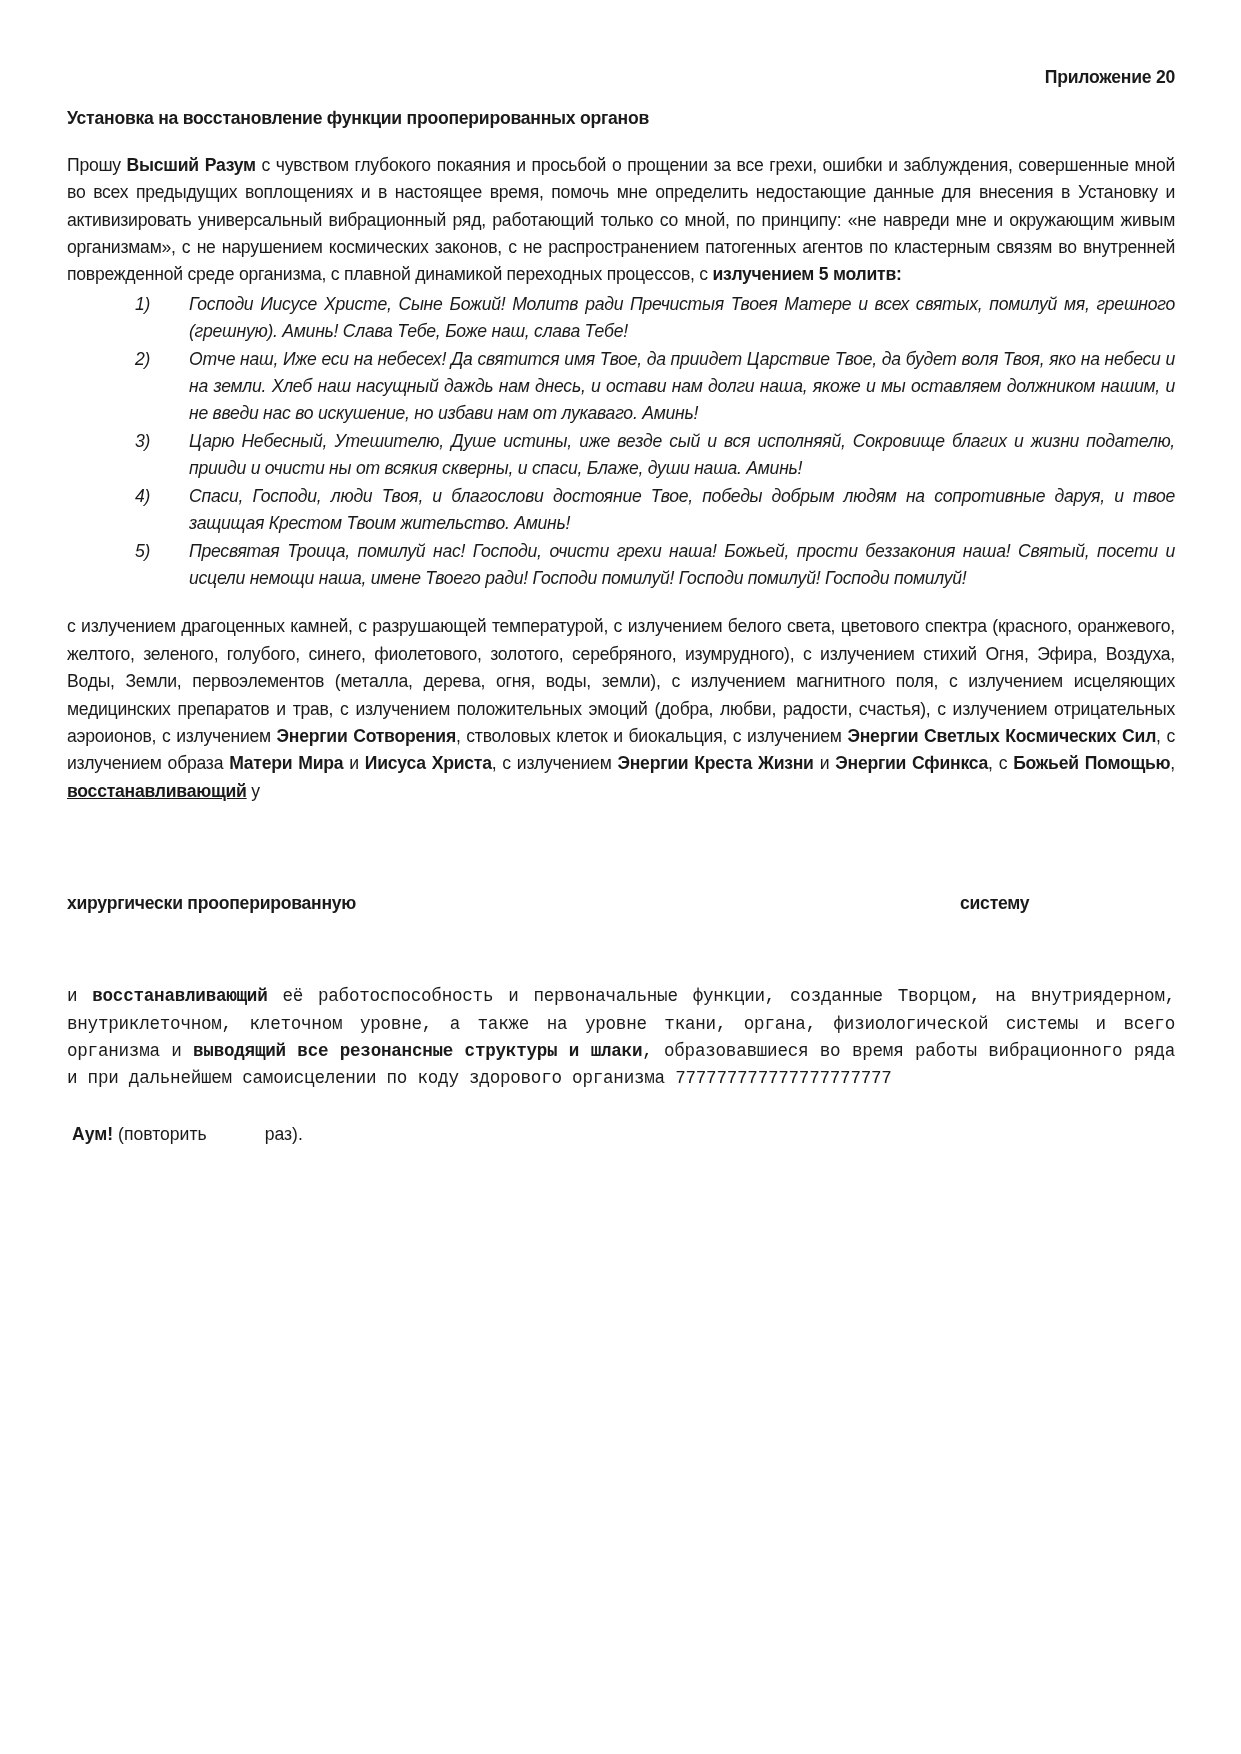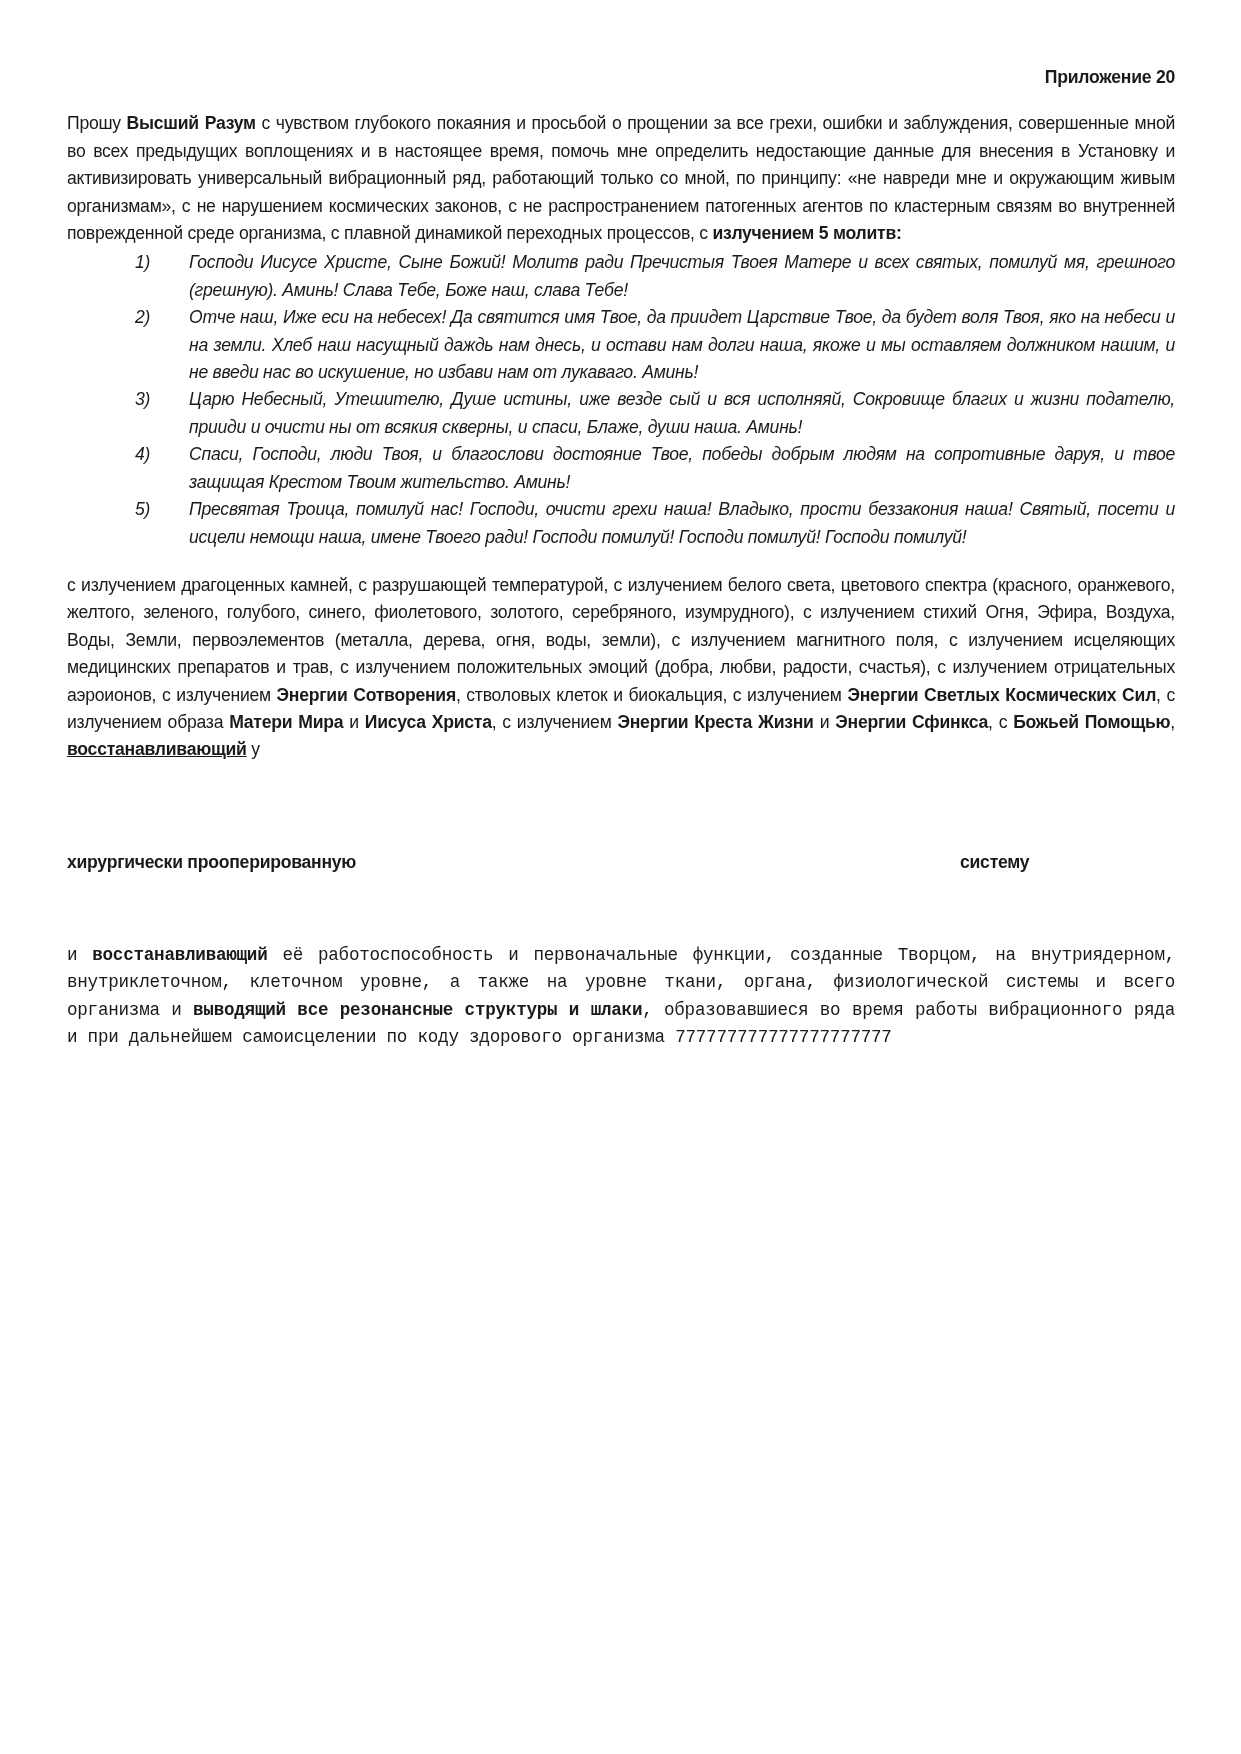--- a/index.html
+++ b/index.html
@@ -70,34 +70,36 @@
   }
   .aum .gap { margin-left: 58px; }
 </style>
 </head>
 <body>
 
 <div class="page">
 
   <div class="appendix">Приложение 20</div>
 
+  <h1 class="doc-title">Установка на восстановление функции прооперированных органов</h1>
 
   <p class="intro just"><span>Прошу </span><b>Высший Разум</b><span> с чувством глубокого покаяния и просьбой о прощении за все грехи, ошибки и заблуждения, совершенные мной во всех предыдущих воплощениях и в настоящее время, помочь мне определить недостающие данные для внесения в Установку и активизировать универсальный вибрационный ряд, работающий только со мной, по принципу: «не навреди мне и окружающим живым организмам», с не нарушением космических законов, с не распространением  патогенных агентов по кластерным связям во внутренней поврежденной среде организма, с плавной динамикой переходных процессов, с </span><b>излучением 5 молитв:</b></p>
 
   <ol class="prayers">
     <li><span>Господи Иисусе Христе, Сыне Божий! Молитв ради Пречистыя Твоея Матере и всех святых, помилуй мя, грешного (грешную). Аминь! Слава Тебе, Боже наш, слава Тебе!</span></li>
     <li><span>Отче наш, Иже еси на небесех! Да святится имя Твое, да приидет Царствие Твое, да будет воля Твоя, яко на небеси и на земли. Хлеб наш насущный даждь нам днесь, и остави нам долги наша, якоже и мы оставляем должником нашим, и не введи нас во искушение, но избави нам от лукаваго. Аминь!</span></li>
     <li><span>Царю Небесный, Утешителю, Душе истины, иже везде сый и вся исполняяй, Сокровище благих и жизни подателю, прииди и очисти ны от всякия скверны, и спаси, Блаже, души наша. Аминь!</span></li>
     <li><span>Спаси, Господи, люди Твоя, и благослови достояние Твое, победы добрым людям на сопротивные даруя, и твое защищая Крестом Твоим жительство. Аминь!</span></li>
-    <li><span>Пресвятая Троица, помилуй нас! Господи, очисти грехи наша! Владыко, прости беззакония наша! Святый, посети и исцели немощи наша, имене Твоего ради! Господи помилуй! Господи помилуй! Господи помилуй!</span></li>
+    <li><span>Пресвятая Троица, помилуй нас! Господи, очисти грехи наша! Божьей, прости беззакония наша! Святый, посети и исцели немощи наша, имене Твоего ради! Господи помилуй! Господи помилуй! Господи помилуй!</span></li>
   </ol>
 
   <p class="radiation just"><span>с излучением драгоценных камней, с разрушающей температурой, с излучением белого света, цветового спектра (красного, оранжевого, желтого, зеленого, голубого, синего, фиолетового, золотого, серебряного, изумрудного), с излучением стихий Огня, Эфира, Воздуха, Воды, Земли, первоэлементов (металла, дерева, огня, воды, земли), с излучением магнитного поля, с излучением исцеляющих медицинских препаратов и трав, с излучением положительных эмоций (добра, любви, радости, счастья), с излучением отрицательных аэроионов, с излучением </span><b>Энергии Сотворения</b><span>, стволовых клеток и биокальция, с излучением </span><b>Энергии Светлых Космических Сил</b><span>, с излучением образа </span><b>Матери Мира</b><span> и </span><b>Иисуса Христа</b><span>, с излучением </span><b>Энергии Креста Жизни</b><span> и </span><b>Энергии Сфинкса</b><span>, с </span><b>Божьей Помощью</b><span>, </span><span class="bold-underline">восстанавливающий</span><span>  у</span></p>
 
   <div class="fill-line">
     <span>хирургически прооперированную</span>
     <span class="right-word">систему</span>
   </div>
 
   <p class="restore just"><span>и </span><b>восстанавливающий</b><span> её работоспособность и первоначальные функции, созданные Творцом, на внутриядерном, внутриклеточном, клеточном уровне, а также на уровне ткани, органа, физиологической системы и всего организма и </span><b>выводящий все резонансные структуры и шлаки</b><span>, образовавшиеся во время работы вибрационного ряда и при дальнейшем самоисцелении по коду здорового организма 777777777777777777777</span></p>
 
+  <p class="aum"><b>Аум!</b><span> (повторить</span><span class="gap">раз).</span></p>
 
 </div>
 
 </body></html>

